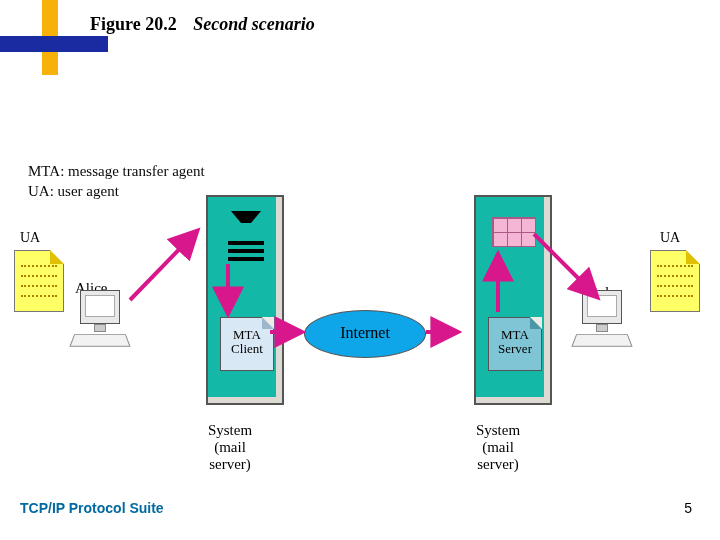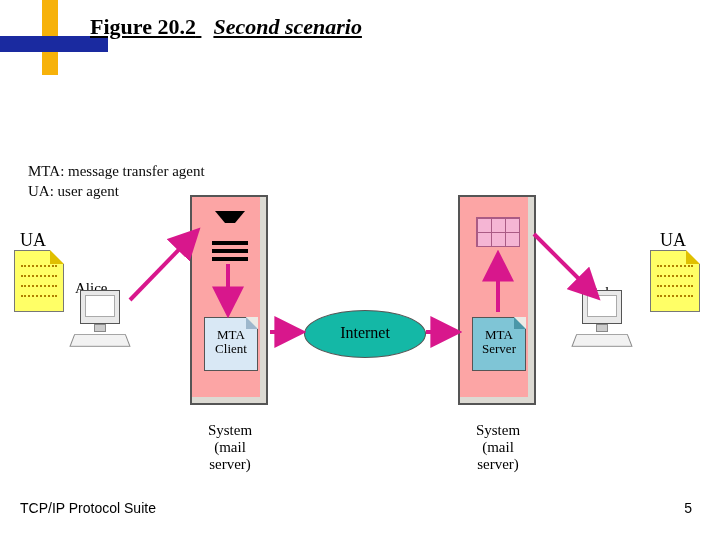--- a/index.html
+++ b/index.html
@@ -23,23 +23,22 @@
   }
   .accent-horiz {
     position: absolute;
     left: 0; top: 36px;
     width: 108px; height: 16px;
     background: #1a2aa0;
   }
   .fig-caption {
     position: absolute;
     left: 90px; top: 14px;
-    font-size: 22px;
+    font-size: 18px;
     font-weight: bold;
-    text-decoration: underline;
   }
   .fig-caption .fignum { font-style: normal; }
   .fig-caption .figtitle { font-style: italic; margin-left: 12px; }
 
   .legend {
     position: absolute;
     left: 28px; top: 162px;
     font-size: 15px;
     line-height: 1.3;
     color: #0a0a0a;
@@ -72,21 +71,21 @@
     border-top: 14px solid #fff;
     border-left: 14px solid #e0c000;
   }
   .note .dotline {
     position: absolute;
     left: 6px; right: 6px; height: 0;
     border-top: 2px dotted #b08000;
   }
   .ua-label {
     position: absolute;
-    font-size: 18px;
+    font-size: 14px;
   }
 
   
   .computer {
     position: absolute;
     width: 56px; height: 60px;
   }
   .monitor {
     position: absolute;
     left: 8px; top: 0;
@@ -117,23 +116,24 @@
     border: 1px solid #888;
     transform: perspective(60px) rotateX(40deg);
     box-sizing: border-box;
   }
 
   
   .server-box {
     position: absolute;
     width: 78px; height: 210px;
     border: 2px solid #555;
-    background: #fca5a5;
+    background: #14b8a6;
     box-sizing: border-box;
     box-shadow: inset -6px 0 0 #dcdad3, inset 0 -6px 0 #dcdad3;
+    margin-left: 16px;
   }
 
   
   .queue {
     position: absolute;
     width: 40px; height: 44px;
     text-align: center;
   }
   .queue-arrow {
     width: 10px; height: 14px;
@@ -178,43 +178,43 @@
     display: grid;
     grid-template-columns: 1fr 1fr 1fr;
     grid-template-rows: 1fr 1fr;
   }
   .mailbox div { border: 1px solid #aa5b85; margin: -0.5px; }
 
   
   .internet {
     position: absolute;
     width: 120px; height: 46px;
-    background: #14b8a6;
+    background: #0ea5e9;
     border: 1px solid #555;
     border-radius: 50%;
     text-align: center;
     line-height: 44px;
     font-size: 16px;
   }
 
   .label {
     position: absolute;
     font-size: 15px;
     text-align: center;
     margin-top: 12px;
   }
 
   
   .footer-left {
     position: absolute;
     left: 20px; bottom: 24px;
     font-family: "Trebuchet MS", Arial, sans-serif;
     font-size: 14px;
-    font-weight: normal;
-    color: #000000;
+    font-weight: bold;
+    color: #0369a1;
   }
   .footer-right {
     position: absolute;
     right: 28px; bottom: 24px;
     font-family: "Trebuchet MS", Arial, sans-serif;
     font-size: 14px;
   }
 
   svg.arrows {
     position: absolute;

